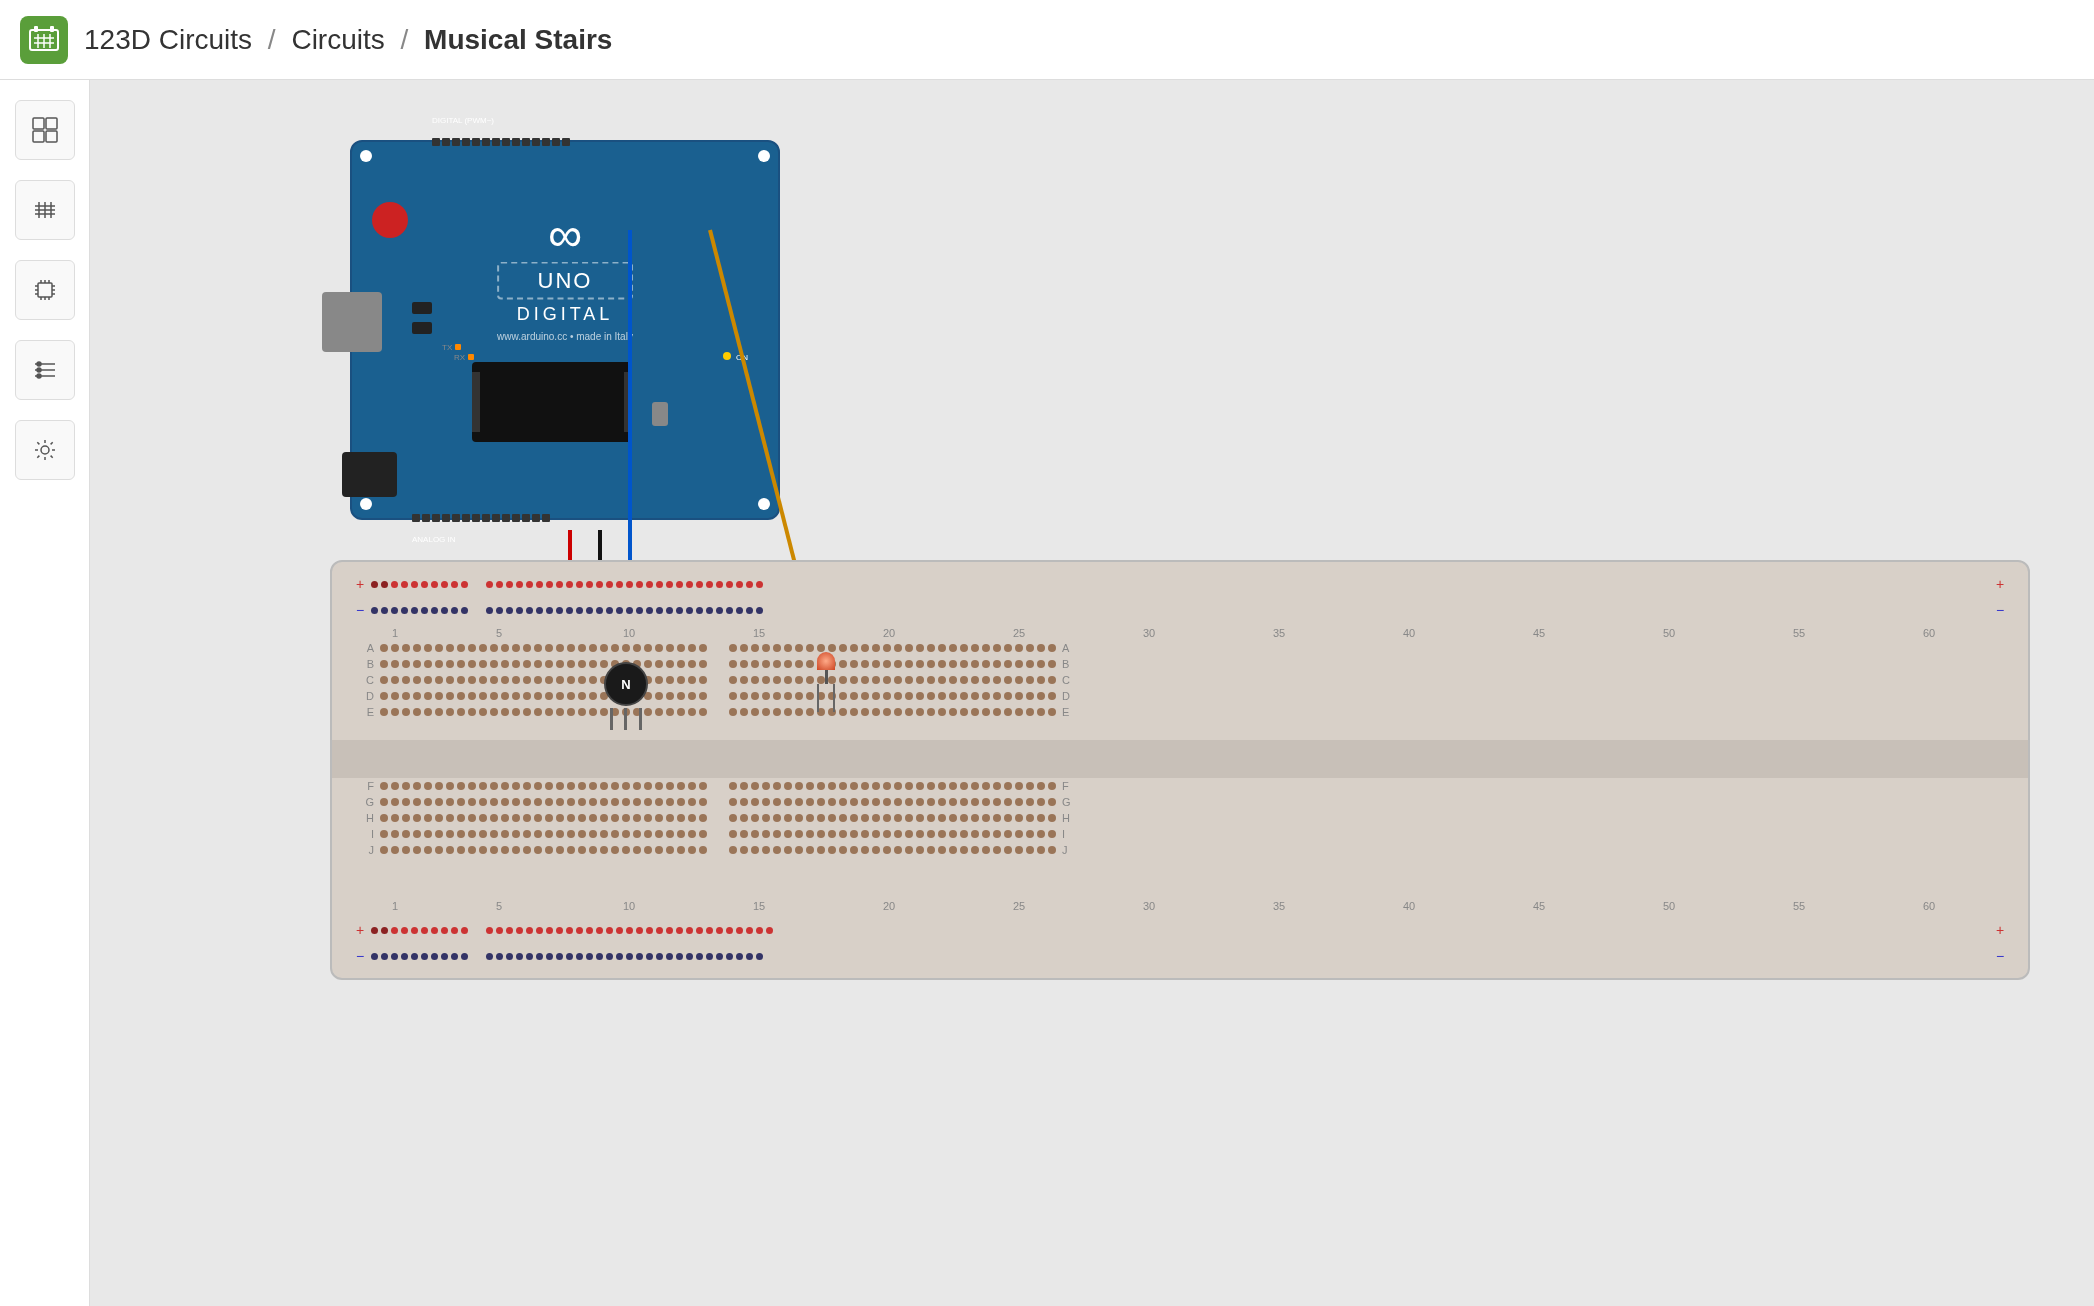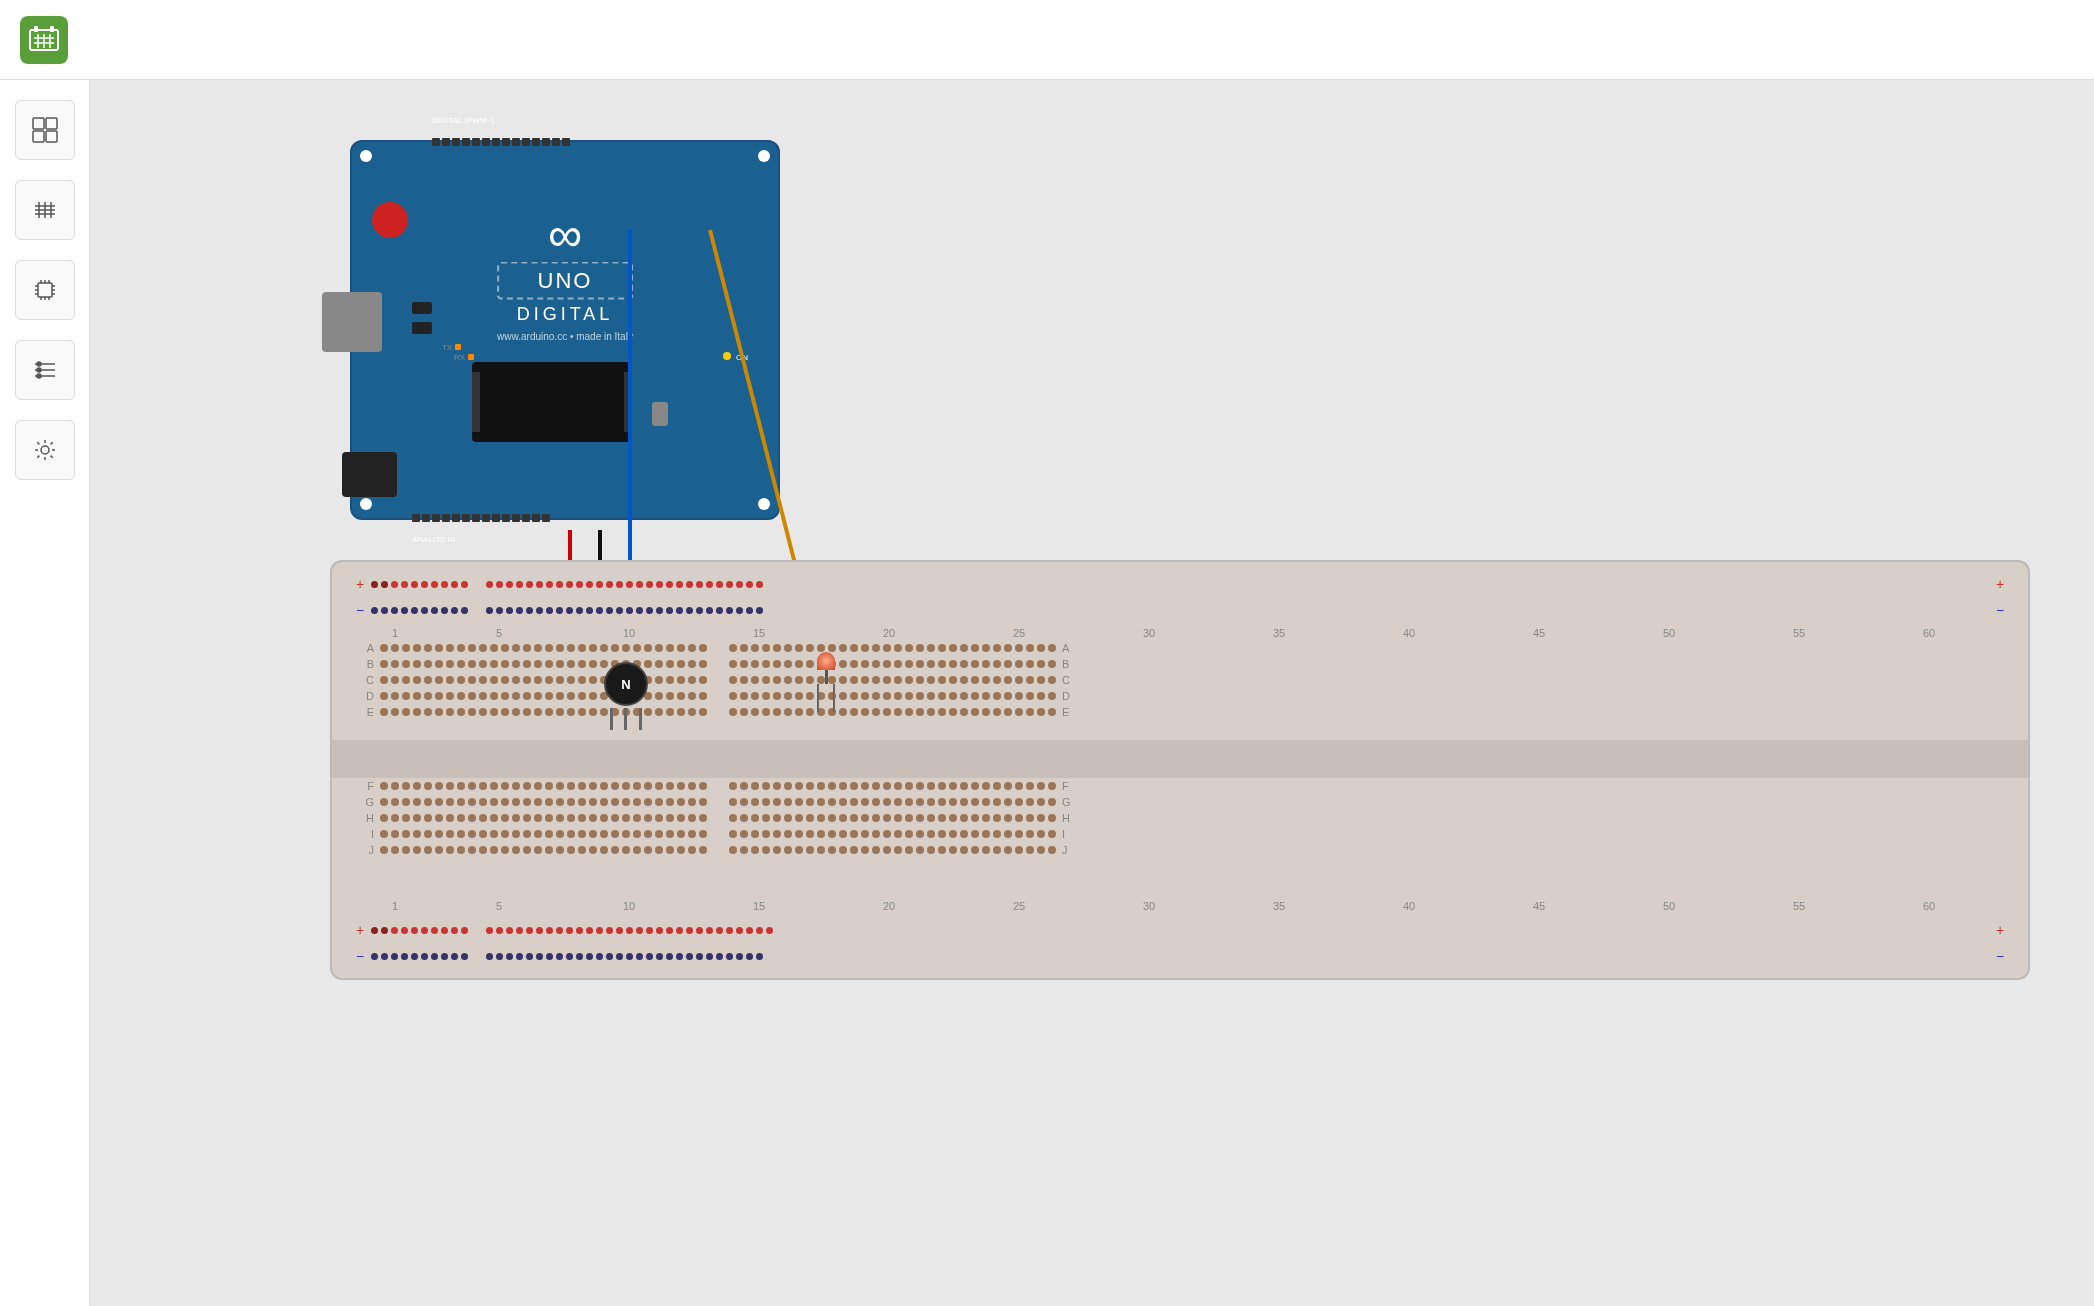--- a/index.html
+++ b/index.html
@@ -311,20 +311,27 @@
     <svg viewBox="0 0 32 32" fill="white">
       <rect x="2" y="6" width="28" height="20" rx="2" fill="none" stroke="white" stroke-width="2"></rect>
       <rect x="6" y="2" width="4" height="6" rx="1" fill="white"></rect>
       <rect x="22" y="2" width="4" height="6" rx="1" fill="white"></rect>
       <line x1="6" y1="14" x2="26" y2="14" stroke="white" stroke-width="1.5"></line>
       <line x1="6" y1="19" x2="26" y2="19" stroke="white" stroke-width="1.5"></line>
       <line x1="10" y1="10" x2="10" y2="24" stroke="white" stroke-width="1.5"></line>
       <line x1="16" y1="10" x2="16" y2="24" stroke="white" stroke-width="1.5"></line>
       <line x1="22" y1="10" x2="22" y2="24" stroke="white" stroke-width="1.5"></line>
     </svg>
+  </div>
+  <div id="breadcrumb">
+    <span>123D Circuits</span>
+    <span class="sep">/</span>
+    <span>Circuits</span>
+    <span class="sep">/</span>
+    <span class="current">Musical Stairs</span>
   </div>
 </div>
 
 <div id="main-layout">
 
   <div id="sidebar">
     <div class="sidebar-btn">
       <svg viewBox="0 0 28 28" fill="none" stroke="#555" stroke-width="1.5">
         <rect x="2" y="2" width="11" height="11" rx="1"></rect>
         <rect x="15" y="2" width="11" height="11" rx="1"></rect>

